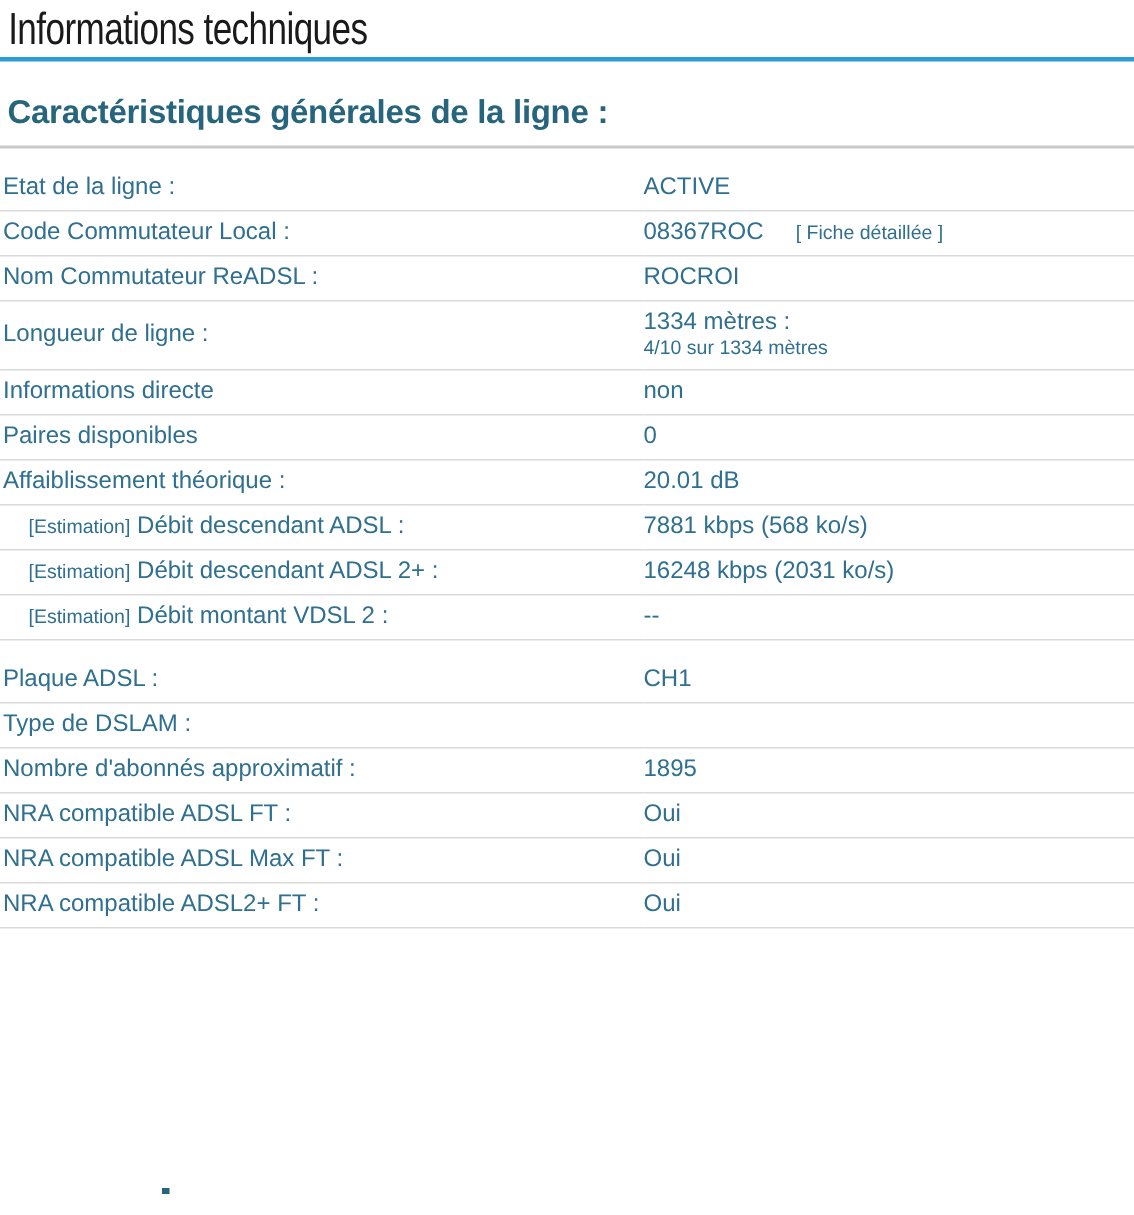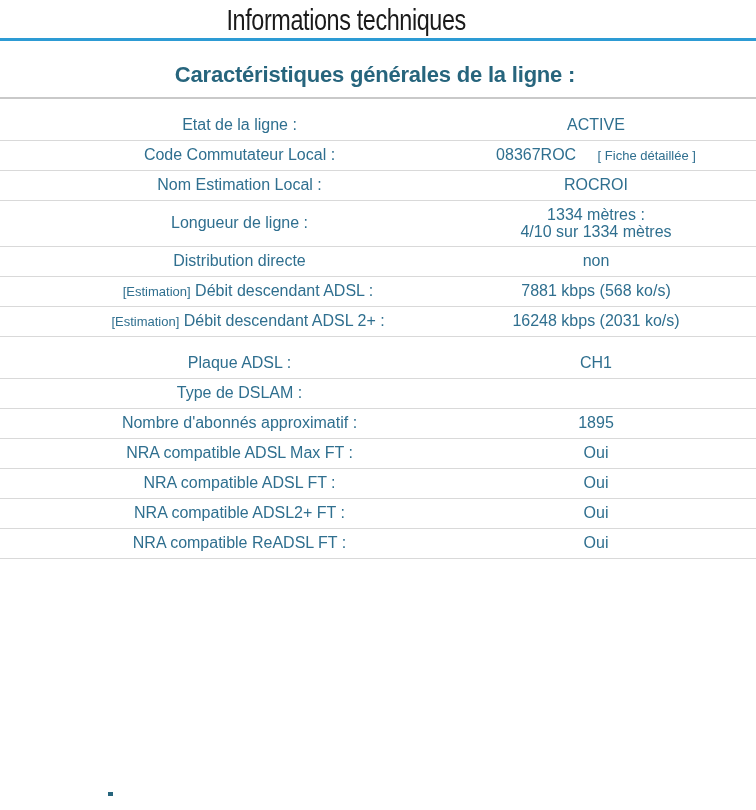--- a/index.html
+++ b/index.html
@@ -4,21 +4,21 @@
 <style>
   html, body {
     margin: 0;
     padding: 0;
     width: 756px;
     height: 810px;
     overflow: hidden;
     background: #ffffff;
     font-family: "Liberation Sans", sans-serif;
   }
-  .page { position: relative; width: 756px; height: 602px; text-align: center; }
+  .page { position: relative; width: 756px; height: 602px; }
 
   
   .page-title {
     margin: 0;
     padding: 2px 0 0 7px;
     font-size: 30px;
     line-height: 36px;
     font-weight: 400;
     color: var(--title_text, #1a1a1a);
     display: inline-block;
@@ -55,25 +55,25 @@
   table.info-table td {
     border-bottom: 1px solid var(--row_separator, #d9d9d9);
     font-size: 16px;
     line-height: 18px;
     color: var(--table_text, #2f6f8f);
     padding: 5px 0 6px 0;
     vertical-align: middle;
   }
   table.info-table td.label {
     width: 427px;
-    padding-left: 26px;
+    padding-left: 2px;
   }
   table.info-table td.value { padding-right: 17px; }
   .small { font-size: 13px; line-height: 16px; margin-left: 17px; }
-  .value-sub { font-size: 16px; line-height: 16px; }
+  .value-sub { font-size: 13px; line-height: 16px; }
   .link { cursor: pointer; }
 
   
   .clipped-fragment {
     position: absolute;
     left: 108px;
     top: 792px;
     width: 5px;
     height: 4px;
     background: var(--heading_teal, #27657d);
@@ -93,41 +93,53 @@
       <tbody>
         <tr>
           <td class="label">Etat de la ligne :</td>
           <td class="value">ACTIVE</td>
         </tr>
         <tr>
           <td class="label">Code Commutateur Local :</td>
           <td class="value"><span>08367ROC</span> <span class="small link">[ Fiche détaillée ]</span></td>
         </tr>
         <tr>
-          <td class="label">Nom Estimation Local :</td>
+          <td class="label">Nom Commutateur ReADSL :</td>
           <td class="value">ROCROI</td>
         </tr>
         <tr>
           <td class="label">Longueur de ligne :</td>
           <td class="value">
             <div>1334 mètres :</div>
             <div class="value-sub">4/10 sur 1334 mètres</div>
           </td>
         </tr>
         <tr>
-          <td class="label">Distribution directe</td>
+          <td class="label">Informations directe</td>
           <td class="value">non</td>
+        </tr>
+        <tr>
+          <td class="label">Paires disponibles</td>
+          <td class="value">0</td>
+        </tr>
+        <tr>
+          <td class="label">Affaiblissement théorique :</td>
+          <td class="value">20.01 dB</td>
         </tr>
         <tr>
           <td class="label"><span class="small">[Estimation]</span> <span>Débit descendant ADSL :</span></td>
           <td class="value">7881 kbps (568 ko/s)</td>
         </tr>
         <tr>
           <td class="label"><span class="small">[Estimation]</span> <span>Débit descendant ADSL 2+ :</span></td>
           <td class="value">16248 kbps (2031 ko/s)</td>
+        </tr>
+        <tr>
+          <td class="label"><span class="small">[Estimation]</span> <span>Débit montant VDSL 2 :</span></td>
+          <td class="value">--</td>
         </tr>
       </tbody>
     </table>
   </section>
 
   <section>
     <table class="info-table">
       <tbody>
         <tr>
           <td class="label">Plaque ADSL :</td>
@@ -135,33 +147,29 @@
         </tr>
         <tr>
           <td class="label">Type de DSLAM :</td>
           <td class="value"></td>
         </tr>
         <tr>
           <td class="label">Nombre d'abonnés approximatif :</td>
           <td class="value">1895</td>
         </tr>
         <tr>
+          <td class="label">NRA compatible ADSL FT :</td>
+          <td class="value">Oui</td>
+        </tr>
+        <tr>
           <td class="label">NRA compatible ADSL Max FT :</td>
           <td class="value">Oui</td>
         </tr>
         <tr>
-          <td class="label">NRA compatible ADSL FT :</td>
-          <td class="value">Oui</td>
-        </tr>
-        <tr>
           <td class="label">NRA compatible ADSL2+ FT :</td>
-          <td class="value">Oui</td>
-        </tr>
-        <tr>
-          <td class="label">NRA compatible ReADSL FT :</td>
           <td class="value">Oui</td>
         </tr>
       </tbody>
     </table>
   </section>
 
   <div class="clipped-fragment"></div>
 
 </div>
 

